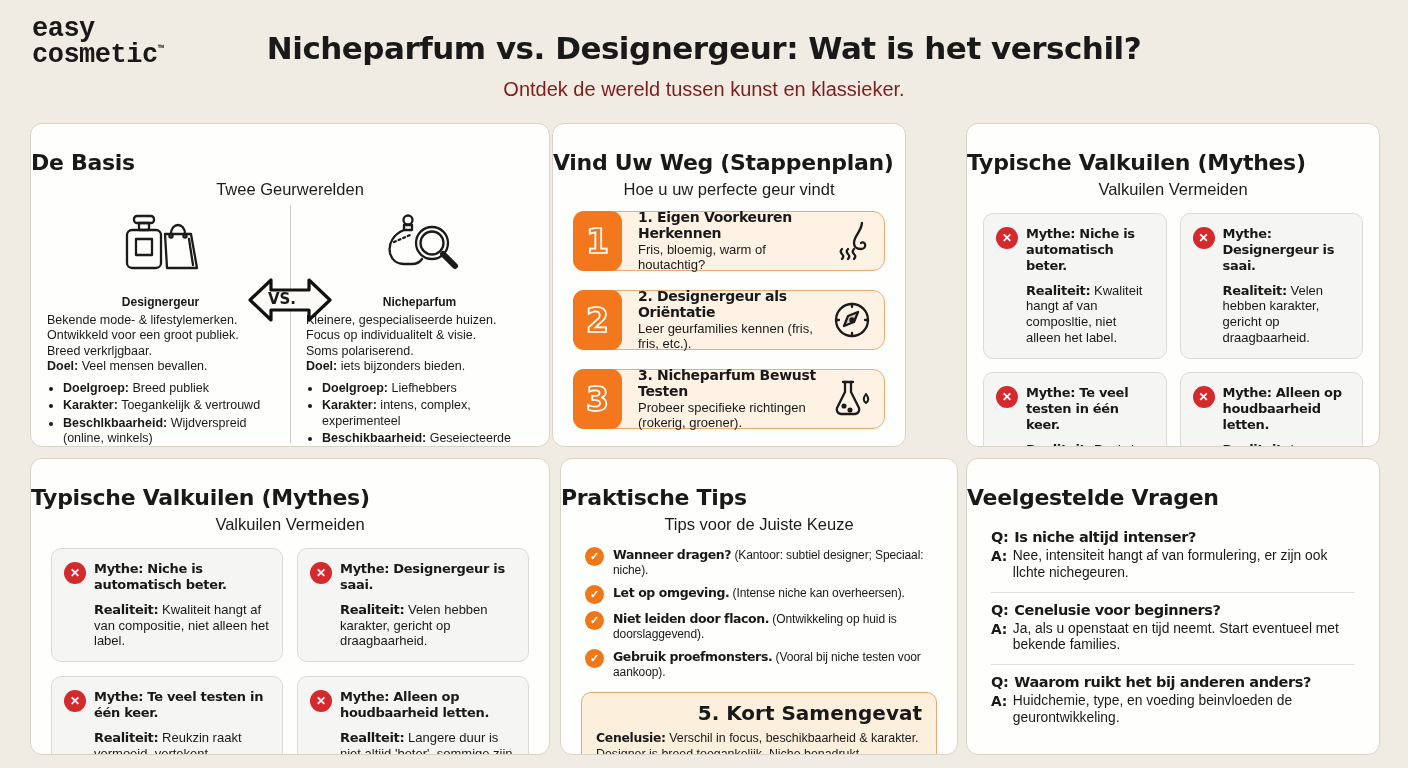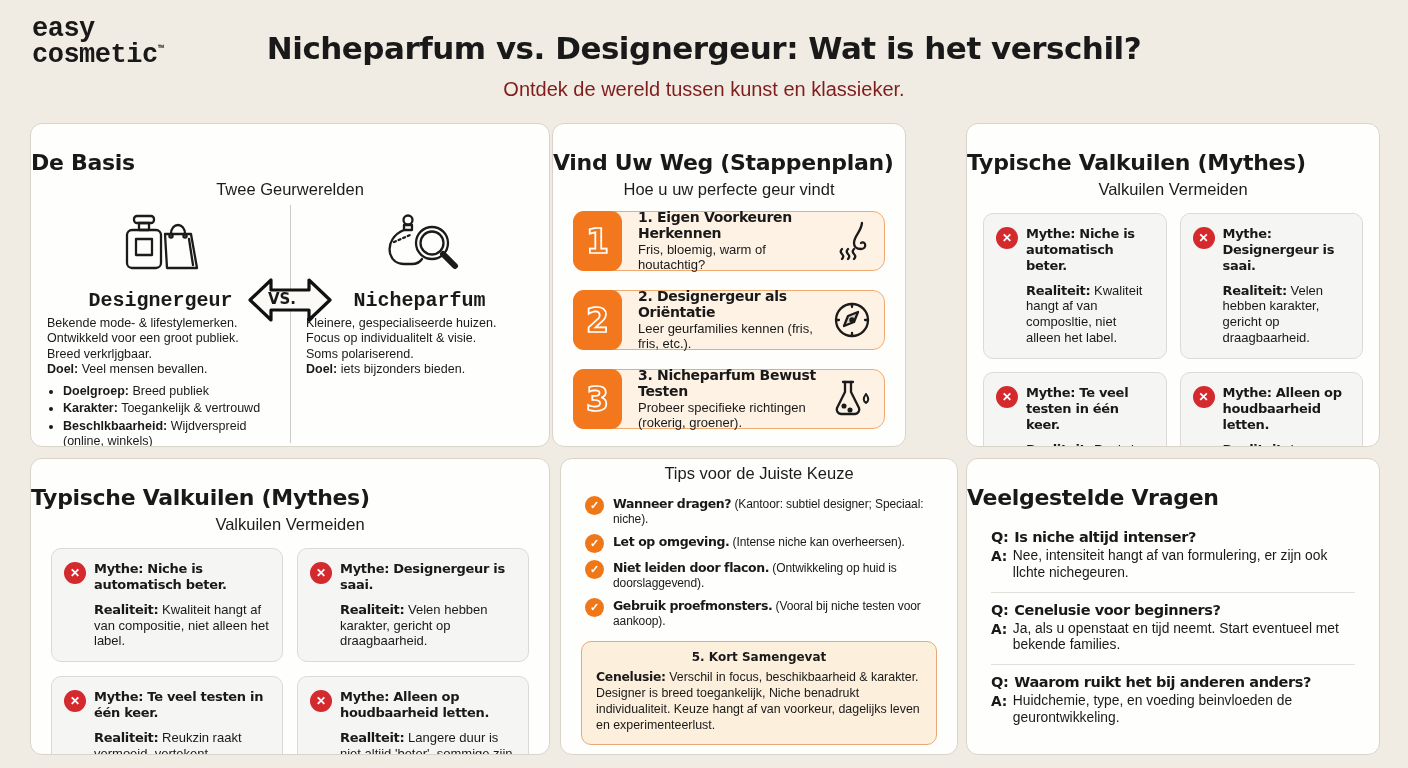--- a/index.html
+++ b/index.html
@@ -36,21 +36,21 @@
   .panel .psub { text-align:center; font-size:16.5px; margin-top:5px; color:#1c1c1c; }
 
   
   .basis-cols { position:relative; display:grid; grid-template-columns:1fr 1fr; margin-top:10px; height:240px; }
   .basis-divider { position:absolute; left:50%; top:-4px; bottom:6px; width:1px; background:#C9C9C9; }
   .vs-wrap { position:absolute; left:50%; top:62px; transform:translateX(-50%); width:86px; height:58px; z-index:3; }
   .vs-label { position:absolute; left:0; right:16px; top:19px; text-align:center;
               font-family:"DejaVu Sans", sans-serif; font-weight:800; font-size:15px; }
   .bcol { display:flex; flex-direction:column; align-items:center; }
   .bcol .bicon { height:62px; margin-top:4px; }
-  .bcol .bname { font-family:Liberation Mono, monospace; font-weight:800; font-size:20px; margin-top:14px; }
+  .bcol .bname { font-family:Liberation Sans, sans-serif; font-weight:800; font-size:12px; margin-top:20px; }
   .bcol .bbody { align-self:stretch; font-size:12.5px; line-height:1.22; padding:4px 14px 0 16px; }
   .bcol .bbody b { font-weight:700; }
   .bcol ul { margin:7px 0 0 16px; }
   .bcol li { margin-bottom:2px; }
 
   
   .steps { padding:12px 20px 0 20px; display:flex; flex-direction:column; gap:19px; }
   .step-card { position:relative; border:1.5px solid #F2A96F; background:#FDF2E4; border-radius:12px;
                height:60px; display:flex; align-items:center; padding-left:64px; padding-right:52px; }
   .step-num { position:absolute; left:-1px; top:-1px; bottom:-1px; width:49px; background:#F2771D;
@@ -74,21 +74,21 @@
 
   
   .tips-list { padding:13px 22px 0 24px; display:flex; flex-direction:column; gap:7px; }
   .tip-row { display:flex; gap:9px; align-items:flex-start; }
   .check-badge { flex:0 0 auto; width:19px; height:19px; border-radius:50%; background:#F07718; color:#fff;
                  display:flex; align-items:center; justify-content:center; font-size:11px; font-weight:700; }
   .tip-text { font-size:12px; line-height:1.25; letter-spacing:-0.1px; }
   .tip-text b { font-size:12.5px; font-family:"DejaVu Sans", sans-serif; letter-spacing:-0.4px;margin-top:13px; }
   .summary-box { margin:12px 20px 0 20px; background:#FCEFDC; border:1.5px solid #E7A877; border-radius:10px;
                  padding:8px 14px 10px 14px; }
-  .summary-box h3 { text-align:center; font-family:"DejaVu Sans", sans-serif; font-weight:800; font-size:12px; }
+  .summary-box h3 { text-align:right; font-family:"DejaVu Sans", sans-serif; font-weight:800; font-size:20px; }
   .summary-text { margin-top:5px; font-size:12.4px; line-height:1.3; }
   .summary-text b { font-family:"DejaVu Sans", sans-serif; letter-spacing:-0.3px; }
 
   
   .faq-list { padding:10px 24px 0 24px; }
   .faq-item { padding:9px 0 10px 0; }
   .faq-item + .faq-item { border-top:1px solid #E2E0DB; }
   .faq-q { display:flex; gap:6px; font-weight:700; font-size:14.5px; font-family:"DejaVu Sans", sans-serif; letter-spacing:-0.4px; }
   .faq-a { display:flex; gap:6px; font-size:13.8px; line-height:1.22; margin-top:3px; }
   .faq-a b { flex:0 0 auto; font-family:"DejaVu Sans", sans-serif; letter-spacing:-0.3px; }
@@ -155,20 +155,25 @@
           <circle cx="58" cy="30" r="16" fill="#FEFEFD"></circle>
           <circle cx="58" cy="30" r="11.5"></circle>
           <path d="M69 41 l12 12" stroke-width="6"></path>
         </svg>
         <div class="bname">Nicheparfum</div>
         <div class="bbody">
           <div>Kleinere, gespecialiseerde huizen.</div>
           <div>Focus op individualitelt &amp; visie.</div>
           <div>Soms polariserend.</div>
           <div><b>Doel:</b><span> iets bijzonders bieden.</span></div>
+          <ul>
+            <li><b>Doelgroep:</b><span> Liefhebbers</span></li>
+            <li><b>Karakter:</b><span> intens, complex, experimenteel</span></li>
+            <li><b>Beschikbaarheid:</b><span> Geseiecteerde shops</span></li>
+          </ul>
         </div>
       </div>
     </div>
   </section>
 
   <section class="panel" id="p-steps">
     <h2>Vind Uw Weg (Stappenplan)</h2>
     <div class="psub">Hoe u uw perfecte geur vindt</div>
     <div class="steps">
 
@@ -282,20 +287,21 @@
         <div class="myth-row">
           <div class="x-badge">✕</div>
           <div class="myth-text"><span>Mythe:</span><span> Alleen op houdbaarheid letten.</span></div>
         </div>
         <div class="fact-text"><b>Reallteit:</b><span> Langere duur is niet altijd 'beter', sommige zijn bewust lichter.</span></div>
       </div>
     </div>
   </section>
 
   <section class="panel" id="p-tips">
+    <h2>Praktische Tips</h2>
     <div class="psub">Tips voor de Juiste Keuze</div>
     <div class="tips-list">
       <div class="tip-row">
         <div class="check-badge">✓</div>
         <div class="tip-text"><b>Wanneer dragen?</b><span> (Kantoor: subtiel designer; Speciaal: niche).</span></div>
       </div>
       <div class="tip-row">
         <div class="check-badge">✓</div>
         <div class="tip-text"><b>Let op omgeving.</b><span> (Intense niche kan overheersen).</span></div>
       </div>

